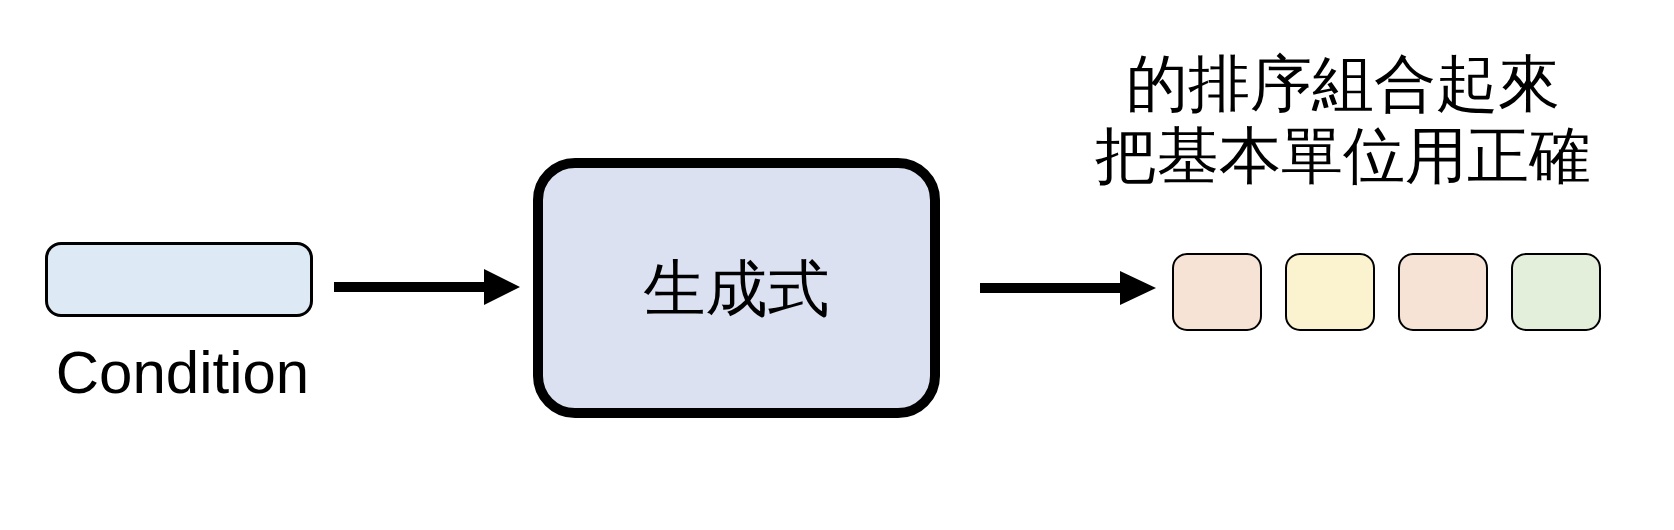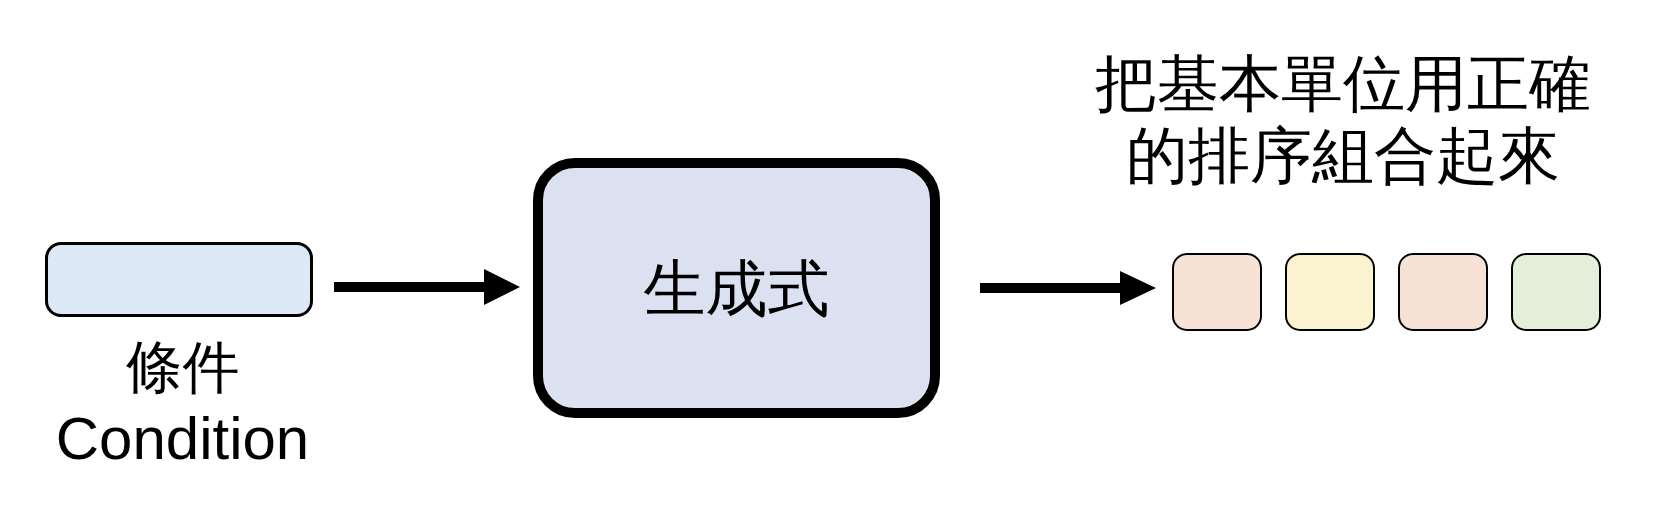--- a/index.html
+++ b/index.html
@@ -104,21 +104,20 @@
     box-sizing: border-box;
   }
 </style>
 </head>
 <body>
 
 <div class="canvas">
 
   <div class="condition-box"></div>
   <div class="condition-labels">
-    <div class="condition-zh">條件</div>
     <div class="condition-en">Condition</div>
   </div>
 
   <div class="arrow arrow-1">
     <svg viewBox="0 0 186 44" preserveAspectRatio="none" aria-hidden="true">
       <rect x="0" y="17" width="152" height="10" fill="#000000"></rect>
       <polygon points="150,4 186,22 150,40" fill="#000000"></polygon>
     </svg>
   </div>
 
@@ -127,22 +126,22 @@
   </div>
 
   <div class="arrow arrow-2">
     <svg viewBox="0 0 176 44" preserveAspectRatio="none" aria-hidden="true">
       <rect x="0" y="17" width="142" height="10" fill="#000000"></rect>
       <polygon points="140,5 176,22 140,39" fill="#000000"></polygon>
     </svg>
   </div>
 
   <div class="output-caption">
+    <div>的排序組合起來</div>
     <div>把基本單位用正確</div>
-    <div>的排序組合起來</div>
   </div>
 
   <div class="units-row">
       <div class="unit-box" style="background: rgb(246, 227, 213);"></div>
       <div class="unit-box" style="background: rgb(251, 242, 208);"></div>
       <div class="unit-box" style="background: rgb(246, 227, 213);"></div>
       <div class="unit-box" style="background: rgb(227, 239, 218);"></div>
     </div>
 
 </div>

